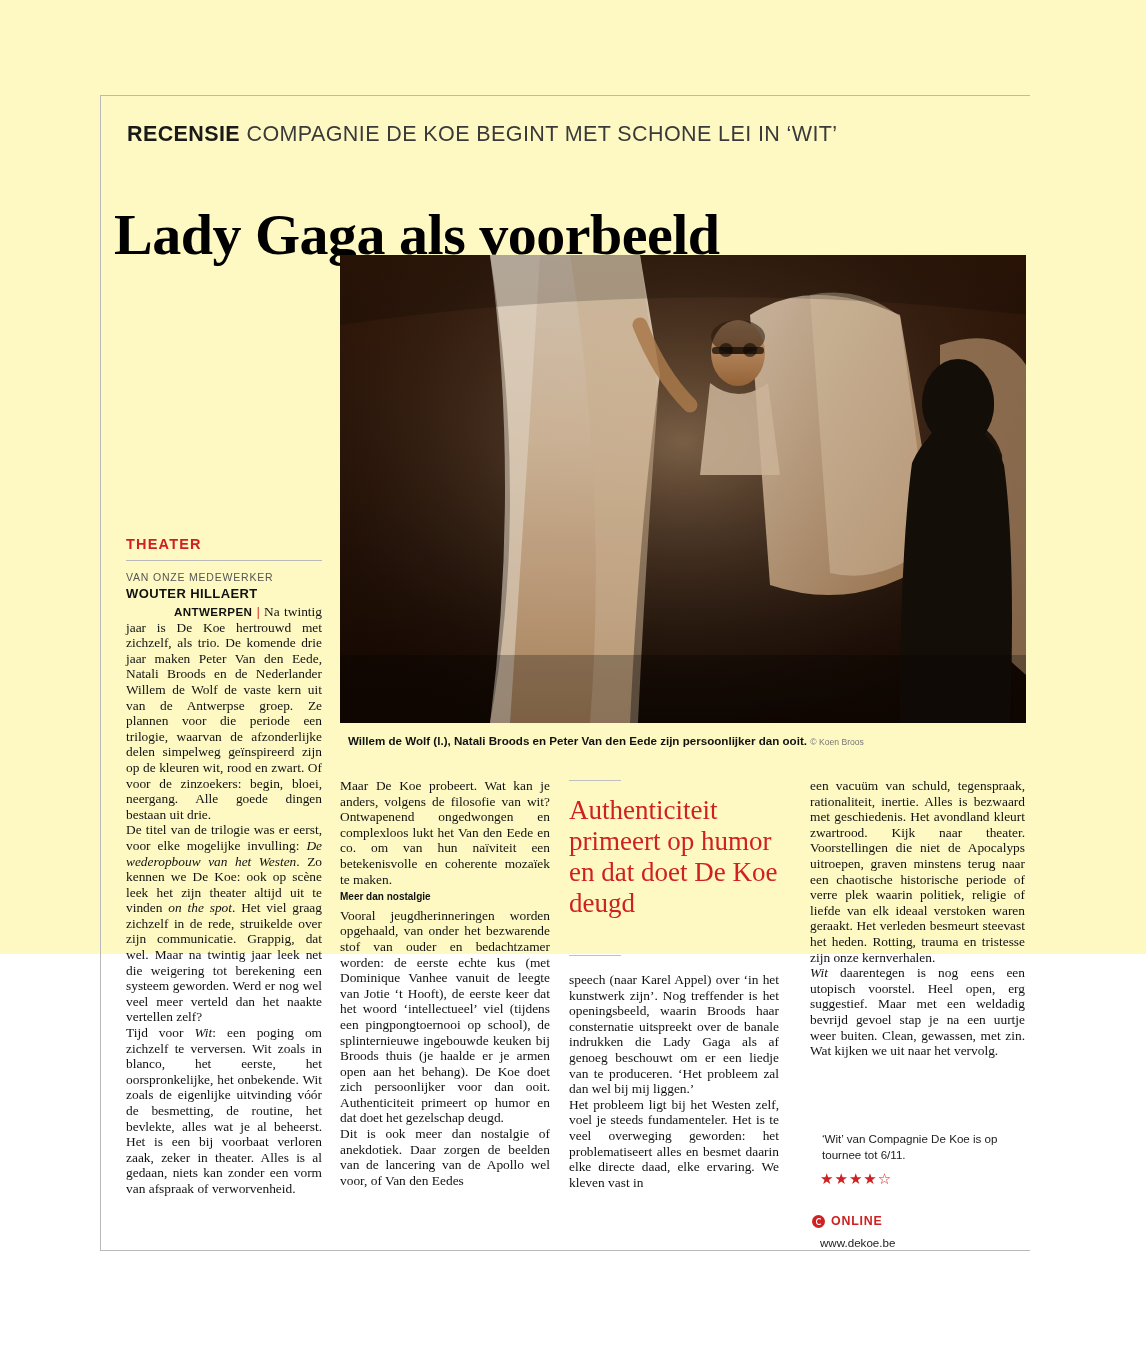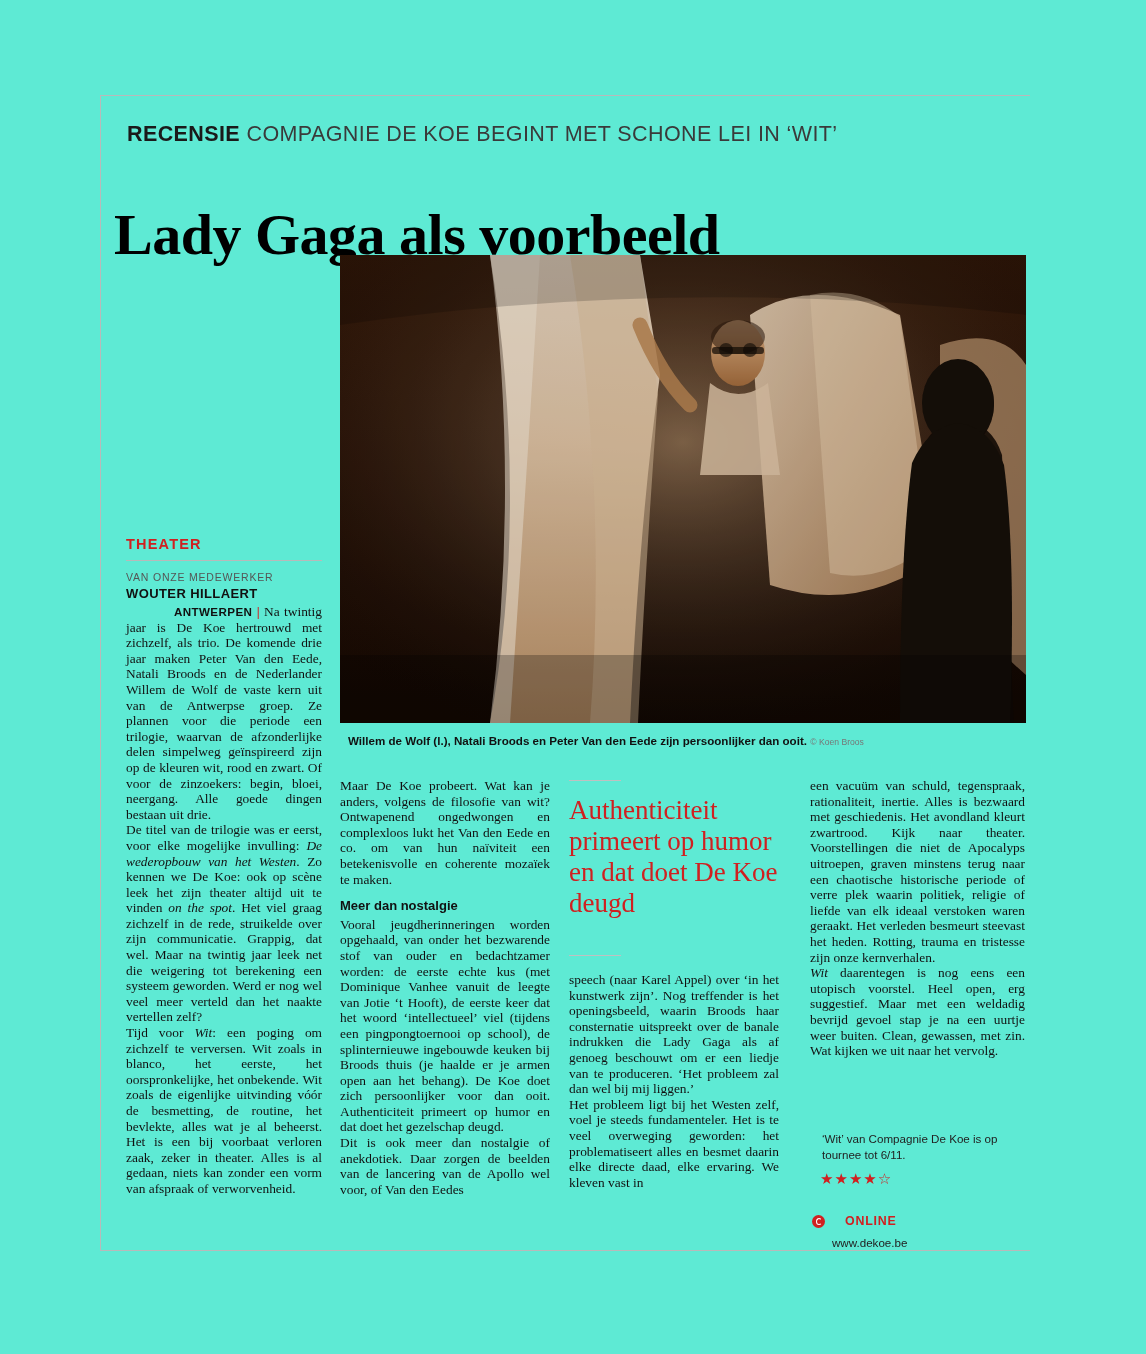--- a/index.html
+++ b/index.html
@@ -12,22 +12,22 @@
     height: 1354px;
     font-family: "Liberation Serif", serif;
     color: #111;
     position: relative;
     overflow: hidden;
   }
   .page {
     position: absolute;
     left: 0; top: 0;
     width: 1146px;
-    height: 1354px;
-    background: #5eead4;
+    height: 954px;
+    background: #fef9c3;
   }
   
   .rule-top {
     position: absolute;
     left: 100px; top: 95px;
     width: 930px; height: 1px;
     background: #b9b9b9;
   }
   .rule-left {
     position: absolute;
@@ -134,22 +134,22 @@
     font-weight: bold;
     font-size: 11.6px;
     letter-spacing: 0.4px;
     margin-left: 48px;
   }
   .pipe { color: #d02020; font-weight: bold; }
 
   .subhead {
     font-family: "Liberation Sans", sans-serif;
     font-weight: bold;
-    font-size: 13px;
-    margin-top: 11px;
+    font-size: 10px;
+    margin-top: 2px;
     margin-bottom: 3px;
   }
 
   em { font-style: italic; }
 
   
   .photo-wrap {
     position: absolute;
     left: 340px; top: 255px;
     width: 686px; height: 468px;
@@ -218,21 +218,21 @@
   .online {
     position: absolute;
     left: 812px; top: 1214px;
     font-family: "Liberation Sans", sans-serif;
     font-weight: bold;
     font-size: 12.4px;
     letter-spacing: 0.8px;
     color: #d02020;
     display: flex;
     align-items: center;
-    gap: 20px;
+    gap: 6px;
   }
   .online-dot {
     display: inline-block;
     width: 13px; height: 13px;
     border-radius: 50%;
     background: #d02020;
     position: relative;
   }
   .online-dot::after {
     content: "";
@@ -243,21 +243,20 @@
     border-radius: 50%;
     border-right-color: transparent;
     box-sizing: border-box;
   }
   .onlineurl {
     position: absolute;
     left: 820px; top: 1236px;
     font-family: "Liberation Sans", sans-serif;
     font-size: 11.6px;
     color: #222;
-    margin-left: 12px;
   }
 </style>
 </head>
 <body>
 
 <div class="page">
 
   <div class="rule-top"></div>
   <div class="rule-left"></div>
   <div class="rule-bottom"></div>

